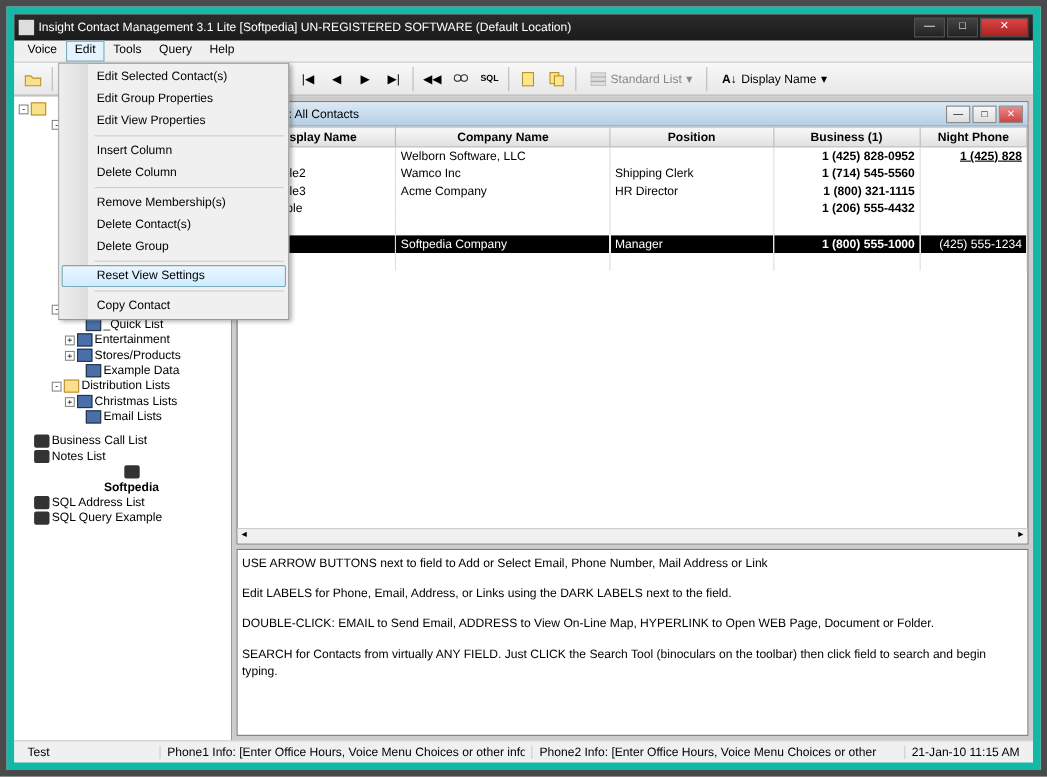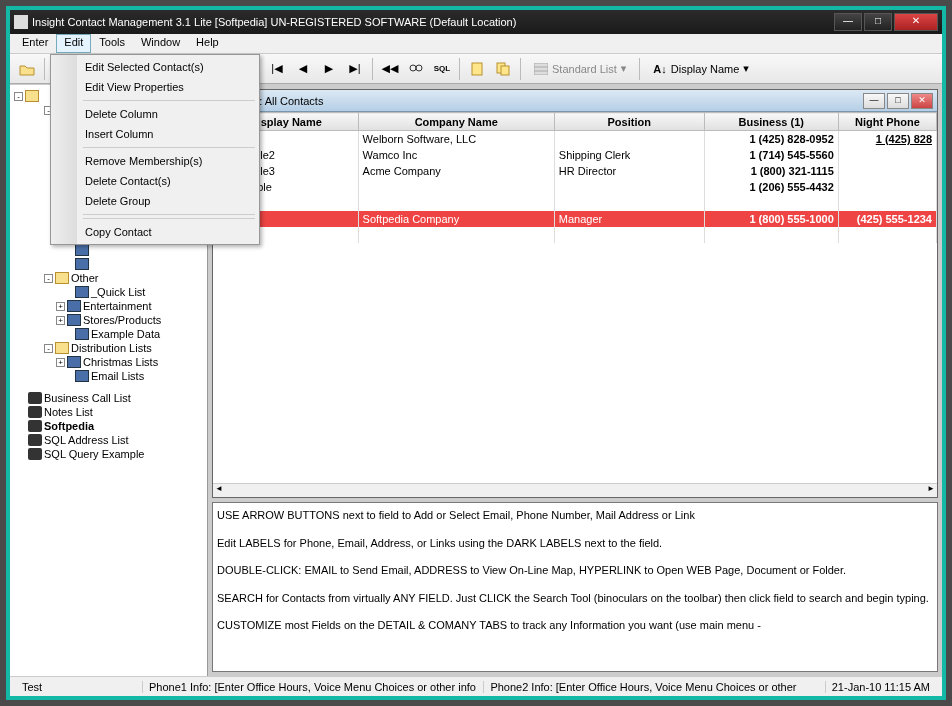--- a/index.html
+++ b/index.html
@@ -1,17 +1,17 @@
 <!DOCTYPE html>
 <html><head>
 <meta charset="utf-8">
 <style>
 * { box-sizing: border-box; margin: 0; padding: 0; font-family: "Segoe UI", Tahoma, sans-serif; font-size: 11px; }
 body { background: #4a4a4a; padding: 6px; width: 952px; height: 706px; overflow: hidden; }
-.window { background: #f0f0f0; border: 4px solid #14b8a6; height: 100%; display: flex; flex-direction: column; }
+.window { background: #f0f0f0; border: 7px solid #14b8a6; height: 100%; display: flex; flex-direction: column; }
 .titlebar { background: linear-gradient(#2b2b2b,#1a1a1a); color: #fff; height: 24px; display: flex; align-items: center; padding: 0 4px; }
 .titlebar-icon { width: 14px; height: 14px; background: #ddd; margin-right: 4px; }
 .titlebar-text { flex: 1; }
 .winbtns { display: flex; gap: 2px; }
 .winbtn { width: 28px; height: 18px; background: linear-gradient(#444,#222); border: 1px solid #555; color: #fff; text-align: center; line-height: 14px; font-size: 10px; }
 .winbtn.close { background: linear-gradient(#d44,#a22); width: 44px; }
 .menubar { background: #f0f0f0; border-bottom: 1px solid #ccc; height: 20px; display: flex; padding: 0 4px; position: relative; }
 .menubar-item { padding: 2px 8px; cursor: default; }
 .menubar-item.open { background: #e5f3ff; border: 1px solid #7ab; padding: 1px 7px; }
 .dropdown { position: absolute; top: 20px; left: 40px; background: #f0f0f0; border: 1px solid #979797; box-shadow: 2px 2px 4px rgba(0,0,0,.3); width: 210px; z-index: 100; padding: 2px; }
@@ -37,21 +37,21 @@
 .inner-win { background: #fff; border: 1px solid #666; display: flex; flex-direction: column; flex: 1; min-height: 0; }
 .inner-titlebar { background: linear-gradient(#dce9f5,#b5cfe6); height: 22px; display: flex; align-items: center; padding: 0 4px; border-bottom: 1px solid #7a96ac; }
 .inner-title { flex: 1; }
 .mini-winbtns { display: flex; gap: 2px; }
 .mini-wb { width: 22px; height: 16px; background: linear-gradient(#f8f8f8,#ddd); border: 1px solid #888; text-align: center; line-height: 12px; font-size: 9px; }
 .mini-wb.close { background: linear-gradient(#e88,#c44); color: #fff; }
 .grid { flex: 1; overflow: hidden; }
 .grid table { width: 100%; border-collapse: collapse; table-layout: fixed; }
 .grid th { background: linear-gradient(#f8f8f8,#e0e0e0); border: 1px solid #bbb; padding: 2px 4px; font-weight: bold; text-align: center; height: 18px; }
 .grid td { border-right: 1px solid #ddd; padding: 1px 4px; height: 16px; white-space: nowrap; overflow: hidden; }
-.grid tr.sel td { background: #ef4444; color: #fff; margin-top: 21px; }
+.grid tr.sel td { background: #000000; color: #fff; margin-top: 21px; }
 .grid-scroll { height: 14px; background: #f0f0f0; border-top: 1px solid #ccc; position: relative; }
 .grid-scroll::before { content: "◄"; position: absolute; left: 2px; font-size: 8px; }
 .grid-scroll::after { content: "►"; position: absolute; right: 2px; font-size: 8px; }
 .notes { height: 170px; background: #fff; border: 1px solid #777; padding: 4px; overflow: auto; line-height: 1.5; }
 .notes p { margin-bottom: 11px; }
 .statusbar { height: 20px; background: #f0f0f0; border-top: 1px solid #ccc; display: flex; align-items: center; padding: 0 6px; gap: 6px; }
 .status-cell { border-left: 1px solid #ccc; padding: 0 6px; white-space: nowrap; overflow: hidden; }
 .status-cell:first-child { border-left: none; flex: 0 0 120px; }
 svg { display: block; }
 </style>
@@ -63,34 +63,36 @@
     <div class="titlebar-icon"></div>
     <div class="titlebar-text">Insight Contact Management 3.1 Lite [Softpedia] UN-REGISTERED SOFTWARE (Default Location)</div>
     <div class="winbtns">
       <div class="winbtn">—</div>
       <div class="winbtn">□</div>
       <div class="winbtn close">✕</div>
     </div>
   </div>
 
   <div class="menubar">
-    <div id="menubar-items" style="display: contents;"><div class="menubar-item">Enter</div><div class="menubar-item open">Edit</div><div class="menubar-item">Tools</div><div class="menubar-item">Window</div><div class="menubar-item">Help</div></div>
+    <div id="menubar-items" style="display: contents;"><div class="menubar-item">Voice</div><div class="menubar-item open">Edit</div><div class="menubar-item">Tools</div><div class="menubar-item">Query</div><div class="menubar-item">Help</div></div>
     <div class="dropdown">
       <div class="dd-left"></div>
       <div id="dd-items">
           <div class="dd-item">Edit Selected Contact(s)</div>
+          <div class="dd-item">Edit Group Properties</div>
           <div class="dd-item">Edit View Properties</div>
           <div class="dd-sep"></div>
+          <div class="dd-item">Insert Column</div>
           <div class="dd-item">Delete Column</div>
-          <div class="dd-item">Insert Column</div>
           <div class="dd-sep"></div>
           <div class="dd-item">Remove Membership(s)</div>
           <div class="dd-item">Delete Contact(s)</div>
           <div class="dd-item">Delete Group</div>
           <div class="dd-sep"></div>
+          <div class="dd-item hov">Reset View Settings</div>
           <div class="dd-sep"></div>
           <div class="dd-item">Copy Contact</div>
         </div>
     </div>
   </div>
 
   <div class="toolbar">
     <div class="tbtn">
         <svg width="16" height="14">
           <path d="M1 4h5l2 2h7v7H1z" fill="#f8e08c" stroke="#b89030"></path>
@@ -275,21 +277,21 @@
       <div style="height:8px"></div>
       <div id="custom-tree">
           <div class="tree-item" style="padding-left: 16px; align-items: center;">
             <span class="tree-icon ic-bino"></span>
             <span class="tree-label">Business Call List</span>
           </div>
           <div class="tree-item" style="padding-left: 16px;">
             <span class="tree-icon ic-bino"></span>
             <span class="tree-label">Notes List</span>
           </div>
-          <div class="tree-item" style="padding-left: 16px;">
+          <div class="tree-item" style="padding-left: 16px; flex-direction: column;">
             <span class="tree-icon ic-bino"></span>
             <span class="tree-label bold">Softpedia</span>
           </div>
           <div class="tree-item" style="padding-left: 16px;">
             <span class="tree-icon ic-bino"></span>
             <span class="tree-label">SQL Address List</span>
           </div>
           <div class="tree-item" style="padding-left: 16px; align-items: center;">
             <span class="tree-icon ic-bino"></span>
             <span class="tree-label">SQL Query Example</span>
@@ -359,40 +361,39 @@
                   <td></td>
                   <td></td>
                   <td style="font-weight: bold; text-align: right;"></td>
                   <td style="font-weight: bold; text-align: right;"></td>
                 </tr>
                 <tr class="sel">
                   <td>ia Test</td>
                   <td>Softpedia Company</td>
                   <td>Manager</td>
                   <td style="font-weight: bold; text-align: right;">1 (800) 555-1000</td>
-                  <td style="font-weight: bold; text-align: right;">(425) 555-1234</td>
+                  <td style="font-weight: normal; text-align: right;">(425) 555-1234</td>
                 </tr>
                 <tr>
                   <td></td>
                   <td></td>
                   <td></td>
                   <td style="font-weight: bold; text-align: right;"></td>
                   <td style="font-weight: bold; text-align: right;"></td>
                 </tr>
               </tbody>
             </table>
         </div>
         <div class="grid-scroll"></div>
       </div>
       <div class="notes" id="notes">
           <p>USE ARROW BUTTONS next to field to Add or Select Email, Phone Number, Mail Address or Link</p>
           <p>Edit LABELS for Phone, Email, Address,  or Links using the DARK LABELS next to the field.</p>
           <p>DOUBLE-CLICK: EMAIL to Send Email,  ADDRESS to View On-Line Map, HYPERLINK to Open WEB Page, Document or Folder.</p>
           <p>SEARCH for Contacts from virtually ANY FIELD.  Just CLICK the Search Tool (binoculars on the toolbar) then click field to search and begin typing.</p>
-          <p>CUSTOMIZE most Fields on the DETAIL &amp; COMANY TABS to track any Information you want (use main menu -</p>
         </div>
     </div>
   </div>
 
   <div class="statusbar">
     <div class="status-cell">Test</div>
     <div class="status-cell" style="flex:1">Phone1 Info: [Enter Office Hours, Voice Menu Choices or other info... Here]</div>
     <div class="status-cell" style="flex:1">Phone2 Info: [Enter Office Hours, Voice Menu Choices or other</div>
     <div class="status-cell">21-Jan-10 11:15 AM</div>
   </div>

